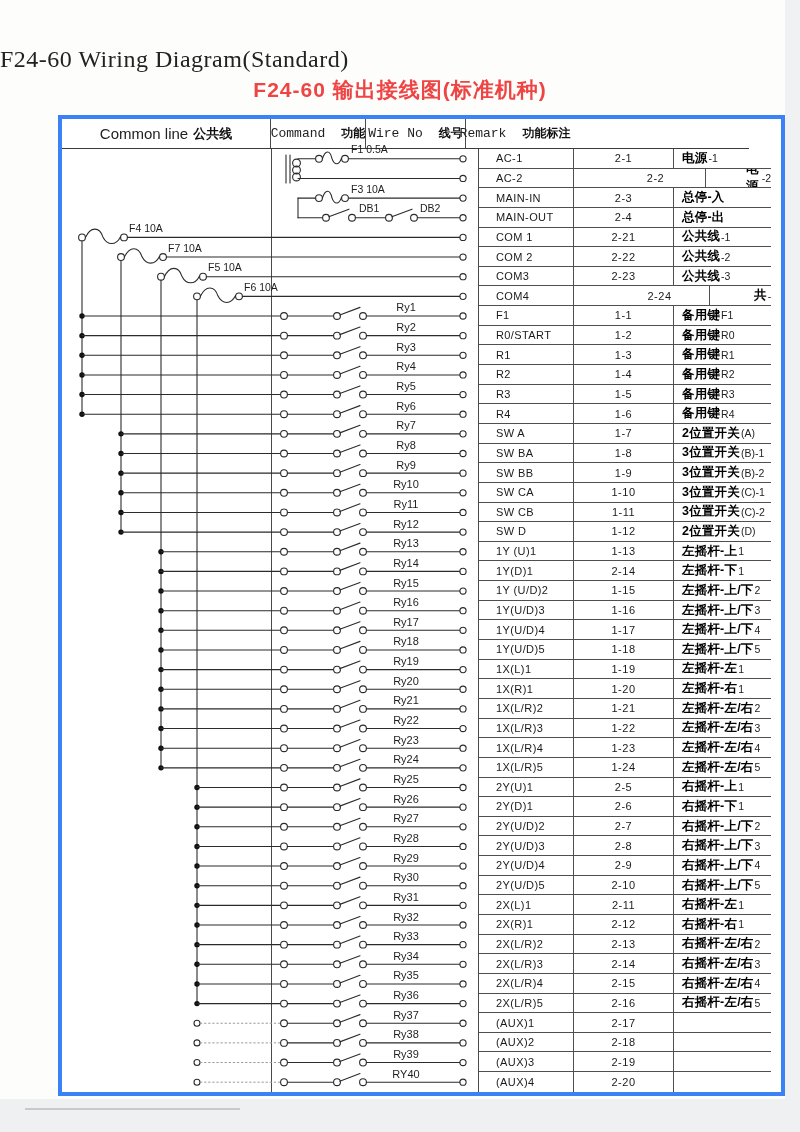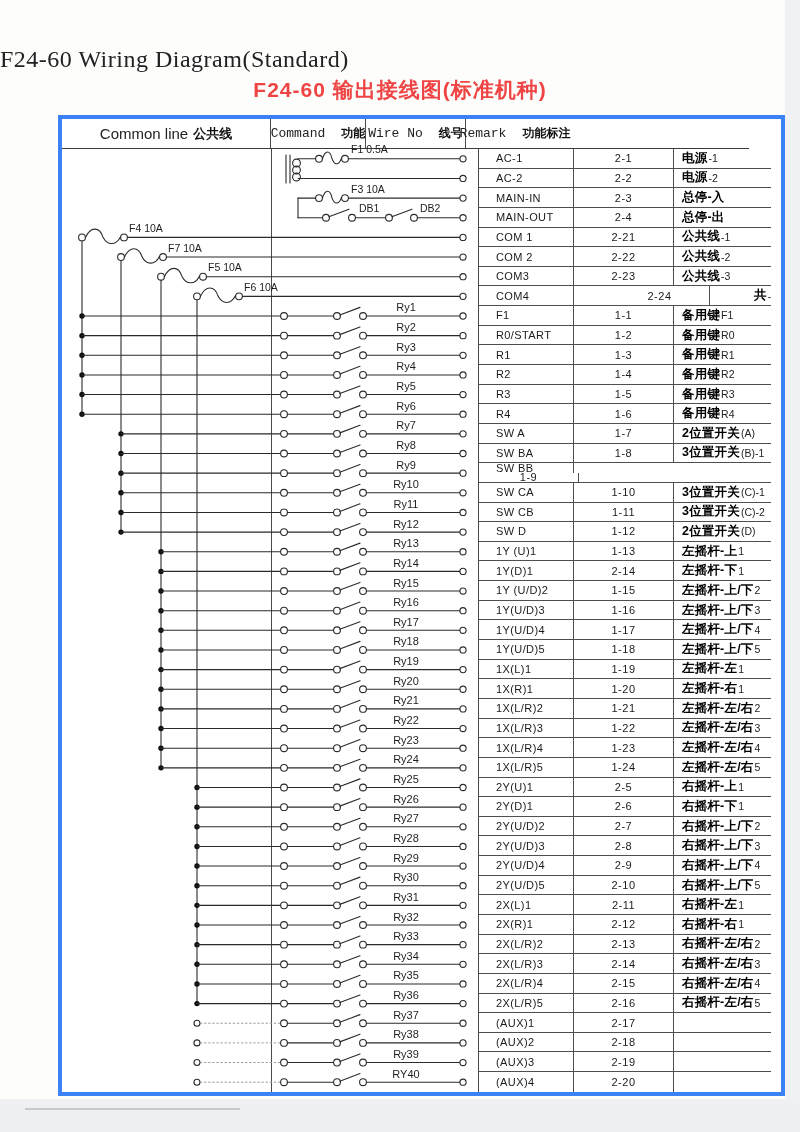--- a/index.html
+++ b/index.html
@@ -67,21 +67,21 @@
 
     <div class="rowsbox" id="rowsbox">
         <div class="trow" style="height: 19.6458px;">
           <div class="cell c-cmd">AC-1</div>
           <div class="cell c-wire">2-1</div>
           <div class="cell c-rmk">
             <span class="rm">电源</span>
             <span class="rs">-1</span>
           </div>
         </div>
-        <div class="trow" style="height: 19.6458px;">
+        <div class="trow" style="height: 19.6458px; gap: 32px;">
           <div class="cell c-cmd">AC-2</div>
           <div class="cell c-wire">2-2</div>
           <div class="cell c-rmk">
             <span class="rm">电源</span>
             <span class="rs">-2</span>
           </div>
         </div>
         <div class="trow" style="height: 19.6458px;">
           <div class="cell c-cmd">MAIN-IN</div>
           <div class="cell c-wire">2-3</div>
@@ -187,21 +187,21 @@
           </div>
         </div>
         <div class="trow" style="height: 19.6458px;">
           <div class="cell c-cmd">SW BA</div>
           <div class="cell c-wire">1-8</div>
           <div class="cell c-rmk">
             <span class="rm">3位置开关</span>
             <span class="rs">(B)-1</span>
           </div>
         </div>
-        <div class="trow" style="height: 19.6458px; flex-direction: column;">
+        <div class="trow" style="height: 19.6458px;">
           <div class="cell c-cmd">SW BB</div>
           <div class="cell c-wire">1-9</div>
           <div class="cell c-rmk">
             <span class="rm">3位置开关</span>
             <span class="rs">(B)-2</span>
           </div>
         </div>
         <div class="trow" style="height: 19.6458px;">
           <div class="cell c-cmd">SW CA</div>
           <div class="cell c-wire">1-10</div>

